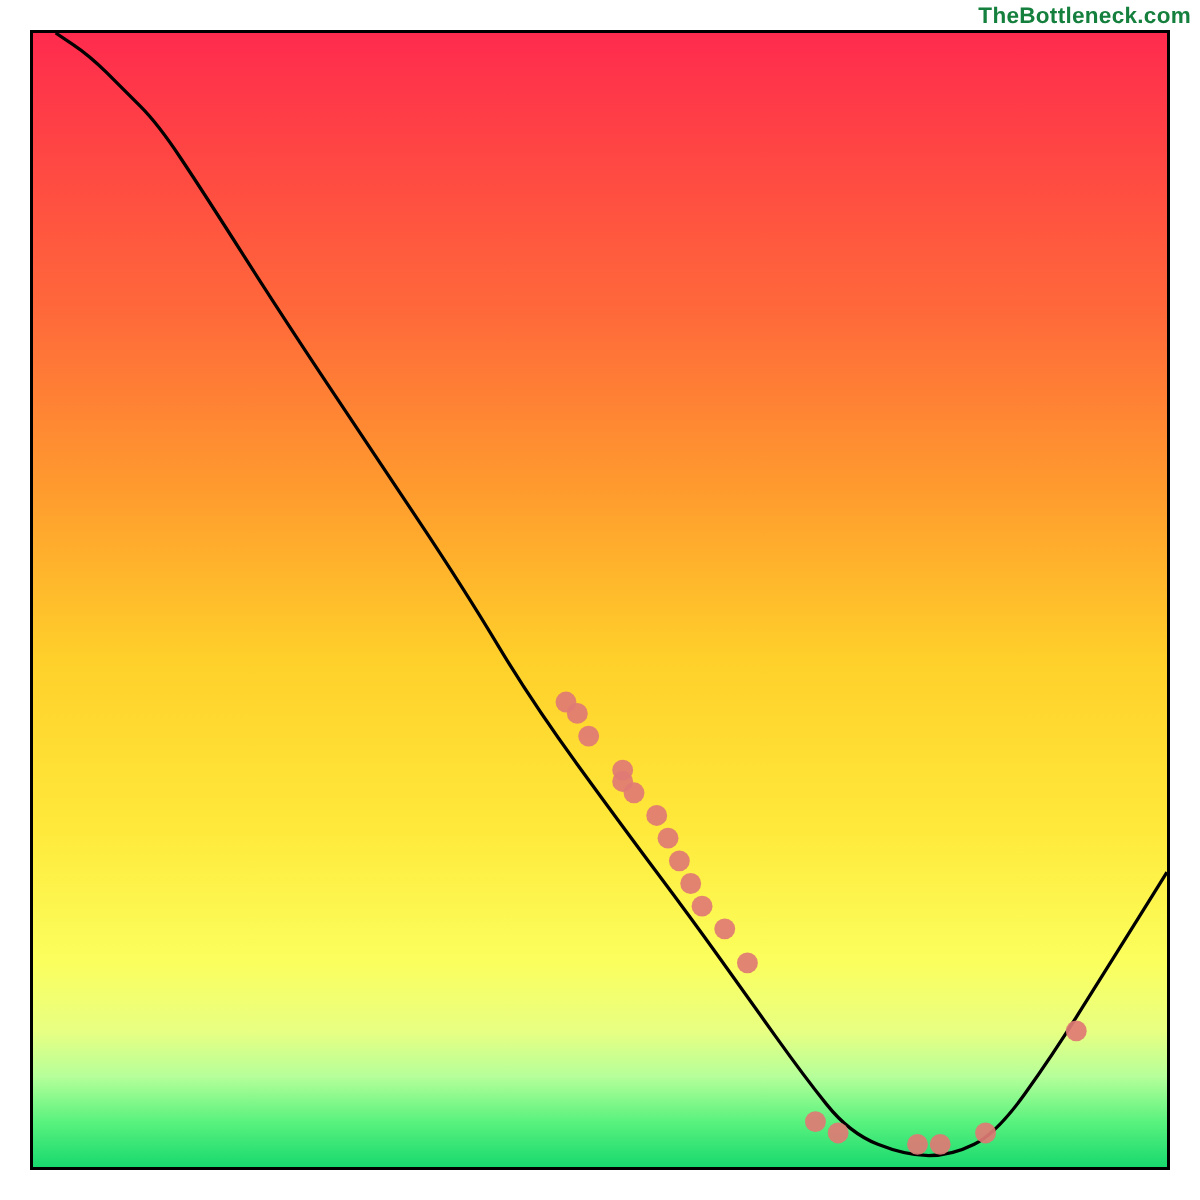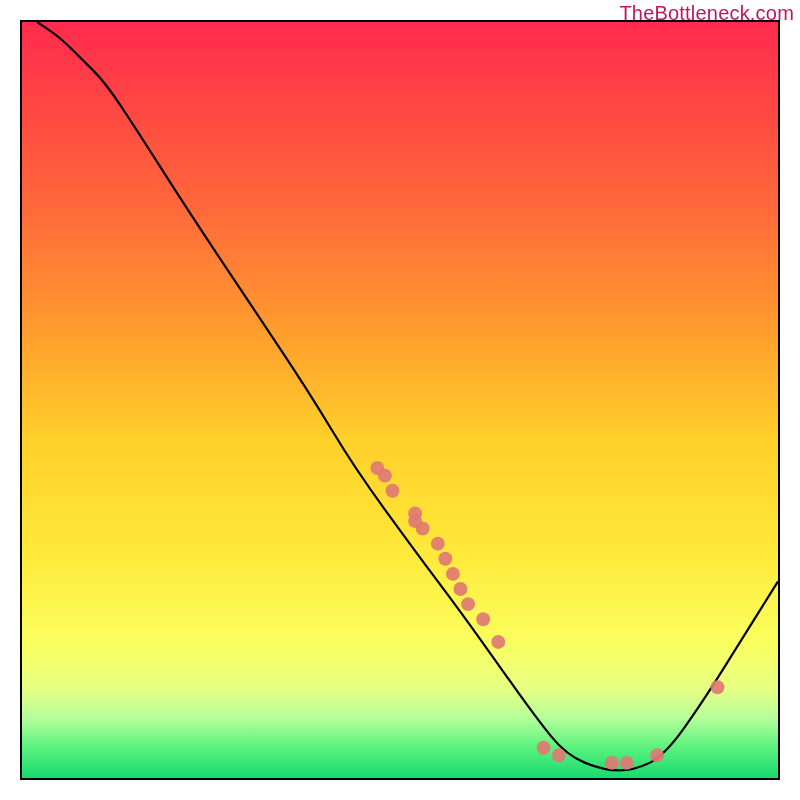--- a/index.html
+++ b/index.html
@@ -46,23 +46,23 @@
     );
   }
   .svg-layer {
     position: absolute;
     inset: 0;
   }
   .attribution {
     position: absolute;
     top: 2px;
     right: 6px;
-    color: #be185d;
-    font-size: 20px;
-    font-weight: 400;
+    color: #15803d;
+    font-size: 15px;
+    font-weight: 700;
     letter-spacing: 0.2px;
   }
 </style>
 </head>
 <body>
 
 <div class="stage">
   <div class="attribution">TheBottleneck.com</div>
 
   <div class="plot-area">

